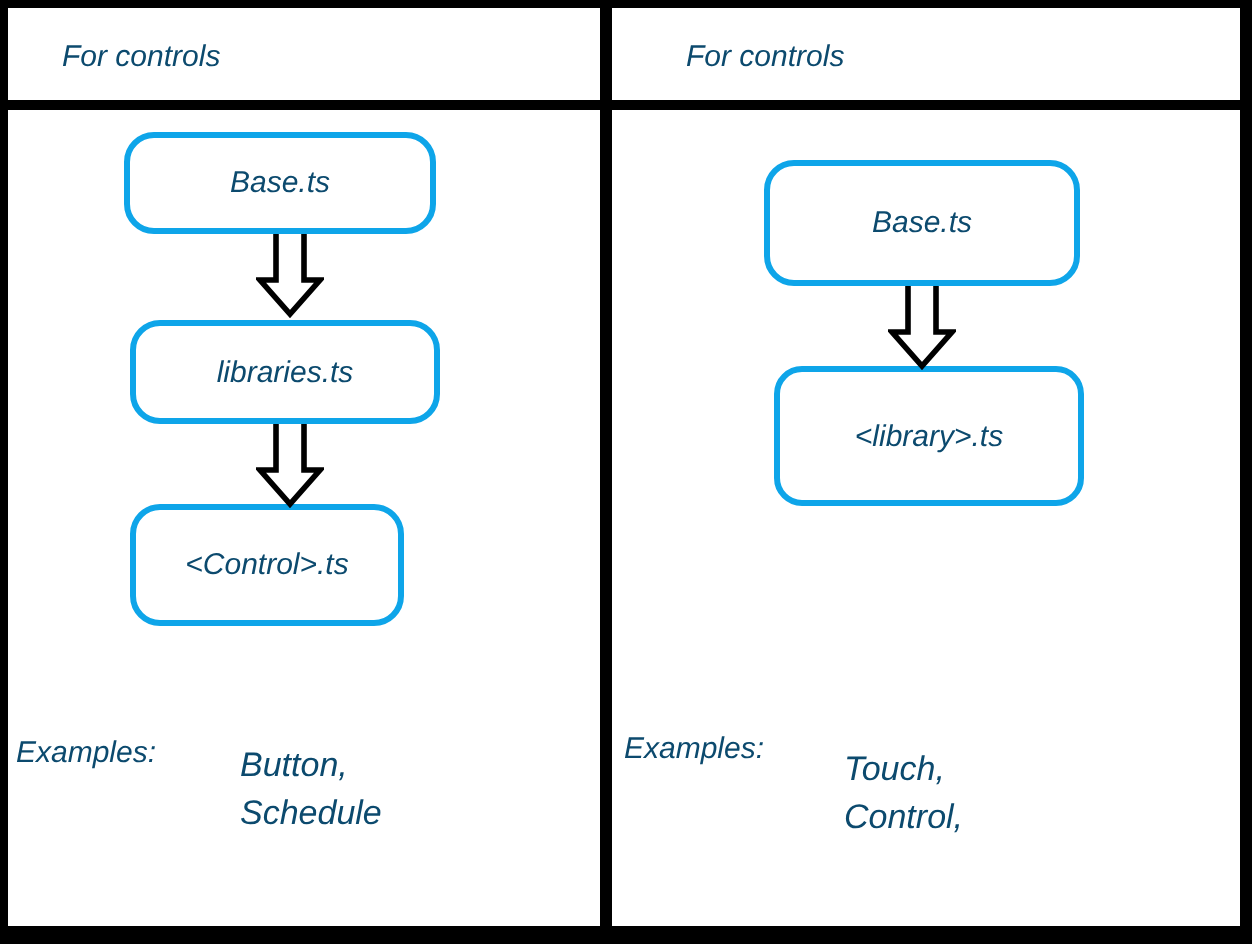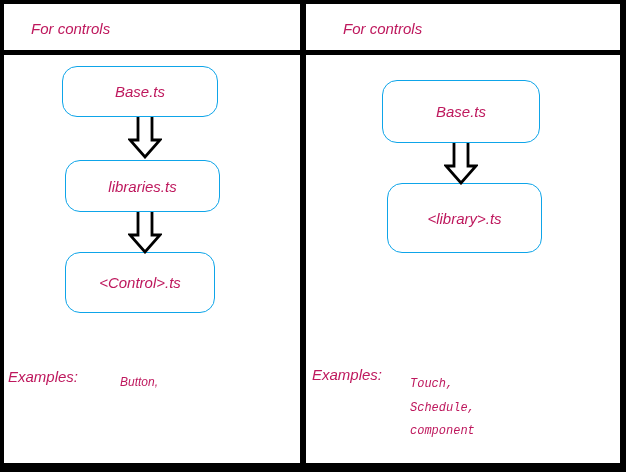--- a/index.html
+++ b/index.html
@@ -8,21 +8,21 @@
     position: relative;
     width: 626px;
     height: 472px;
     box-sizing: border-box;
     background: #ffffff;
     border-style: solid;
     border-color: #000000;
     border-width: 4px 6px 9px 4px;
     font-family: "Liberation Sans", sans-serif;
     font-style: italic;
-    color: #be185d;
+    color: #0c4a6e;
     overflow: hidden;
   }
 
   .vdivider {
     position: absolute;
     left: 296px; top: 0;
     width: 6px; height: 459px;
     background: #000000;
   }
 
@@ -39,36 +39,36 @@
     font-size: 15px;
     line-height: 20px;
     white-space: nowrap;
   }
   .panel-title.left  { left: 27px; }
   .panel-title.right { left: 339px; }
 
   .node {
     position: absolute;
     box-sizing: border-box;
-    border: 1px solid #0ea5e9;
+    border: 3px solid #0ea5e9;
     border-radius: 15px;
     background: #ffffff;
     display: flex;
     align-items: center;
     justify-content: center;
     font-size: 15px;
     text-align: center;
     white-space: nowrap;
     z-index: 1;
   }
   .node-l1 { left: 58px;  top: 62px;  width: 156px; height: 51px; }
   .node-l2 { left: 61px;  top: 156px; width: 155px; height: 52px; }
-  .node-l3 { left: 61px;  top: 248px; width: 150px; height: 61px; }
+  .node-l3 { left: 61px;  top: 248px; width: 137px; height: 61px; }
   .node-r1 { left: 378px; top: 76px;  width: 158px; height: 63px; }
-  .node-r2 { left: 383px; top: 179px; width: 155px; height: 70px; }
+  .node-r2 { left: 383px; top: 179px; width: 155px; height: 70px; border-radius: 14px; }
 
   .arrow {
     position: absolute;
     width: 34px; height: 42px;
     z-index: 2;
   }
   .arrow svg { display: block; }
   .arrow path {
     fill: #ffffff;
     stroke: #000000;
@@ -83,26 +83,26 @@
     position: absolute;
     font-size: 15px;
     line-height: 20px;
     white-space: nowrap;
   }
   .examples-label.left  { left: 4px;   top: 363px; }
   .examples-label.right { left: 308px; top: 361px; }
 
   .examples-list {
     position: absolute;
-    font-size: 12px;
+    font-size: 17px;
     line-height: 23.5px;
     white-space: nowrap;
   }
   .examples-list.left  { left: 116px; top: 367px; }
-  .examples-list.right { left: 406px; top: 369px; font-family: Liberation Mono, monospace; }
+  .examples-list.right { left: 418px; top: 369px; }
 </style>
 </head>
 <body>
 
 <div class="frame">
 
   <div class="vdivider"></div>
   <div class="hseparator"></div>
 
   <div class="panel-title left">For controls</div>
@@ -124,33 +124,33 @@
       <path d="M10 0 L10 23 L2 23 L17 40 L32 23 L24 23 L24 0"></path>
     </svg>
   </div>
 
   <div class="node node-l3">&lt;Control&gt;.ts</div>
 
   <div class="examples-label left">Examples:</div>
 
   <div class="examples-list left">
     <div>Button,</div>
+    <div>Schedule</div>
   </div>
 
   <div class="node node-r1">Base.ts</div>
 
   <div class="arrow arrow-r1">
     <svg width="34" height="42" viewBox="0 0 34 42">
       <path d="M10 0 L10 23 L2 23 L17 40 L32 23 L24 23 L24 0"></path>
     </svg>
   </div>
 
   <div class="node node-r2">&lt;library&gt;.ts</div>
 
   <div class="examples-label right">Examples:</div>
 
   <div class="examples-list right">
     <div>Touch,</div>
-    <div>Schedule,</div>
-    <div>component</div>
+    <div>Control,</div>
   </div>
 
 </div>
 
 </body></html>

